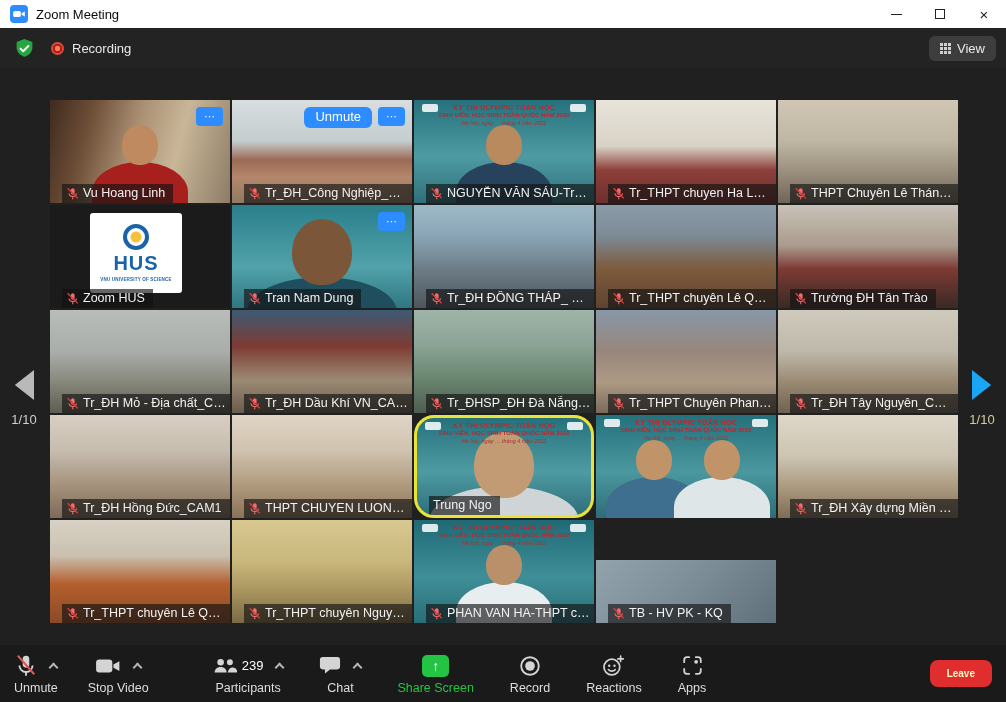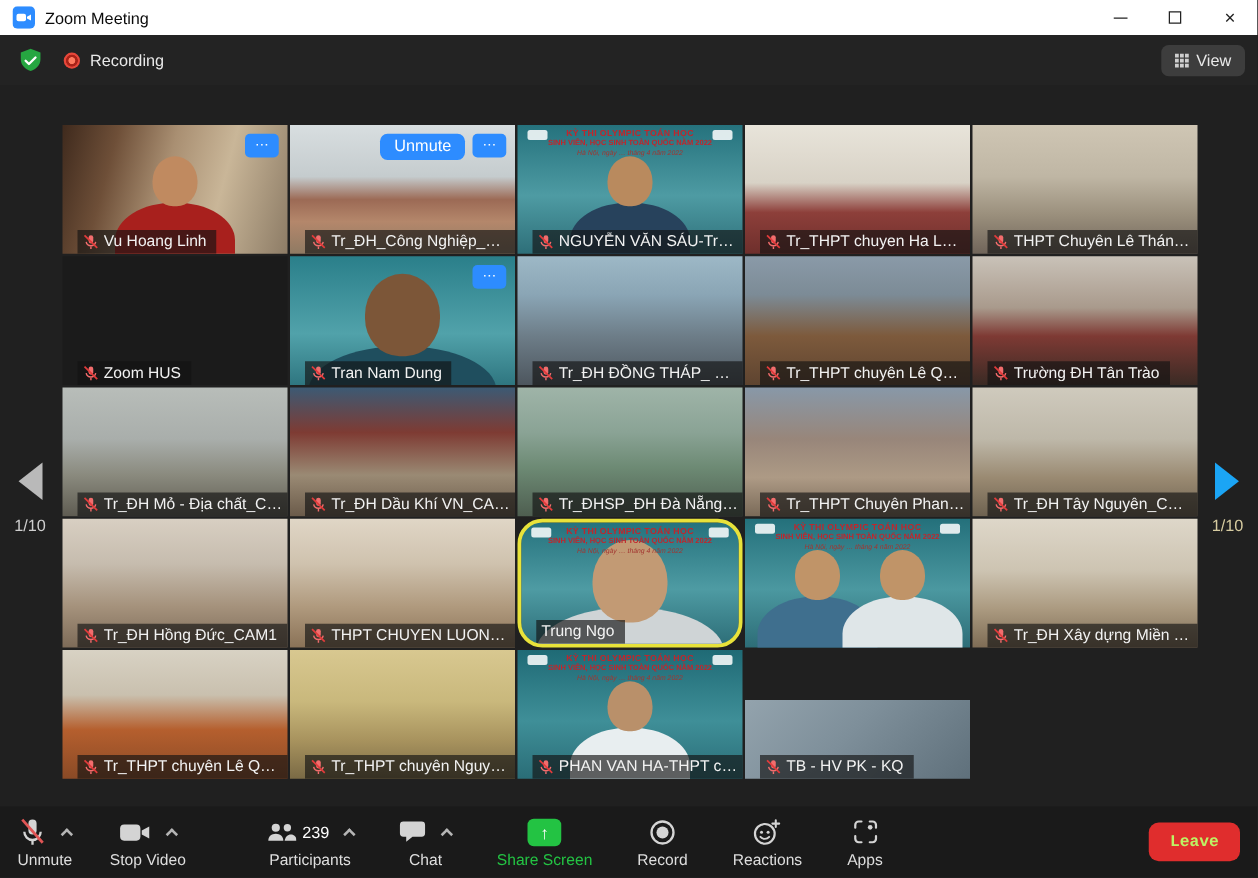--- a/index.html
+++ b/index.html
@@ -101,22 +101,22 @@
   .ctrl-top { display:flex; align-items:center; height:26px; }
   .ctrl-label { font-size:12.5px; margin-top:2px; color:#dedede; }
   .chev { width:7px; height:7px; border-left:2px solid #b5b5b5; border-top:2px solid #b5b5b5;
     transform:rotate(45deg); margin-left:13px; margin-top:4px; flex:none; cursor:pointer; }
   .count { color:#fff; font-size:13px; margin-left:5px; }
   .left-group { display:flex; gap:30px; }
   .center-group { display:flex; gap:36px; margin-left:64px; align-items:center; }
   .share-ic { width:27px; height:22px; background:#23c343; border-radius:5px; color:#fff;
     display:flex; align-items:center; justify-content:center; font-size:14px; font-weight:bold; }
   .share-label { color:#23c343; }
-  .leave-btn { margin-left:auto; background:#e02d2d; color:#bef264; border:none; border-radius:8px;
-    font-size:13px; font-weight:bold; padding:8px 17px; cursor:pointer; font-family:Liberation Mono, monospace; }
+  .leave-btn { margin-left:auto; background:#e02d2d; color:#fef9c3; border:none; border-radius:8px;
+    font-size:10px; font-weight:bold; padding:8px 17px; cursor:pointer; font-family:Liberation Sans, sans-serif; }
 </style>
 </head>
 <body>
 
 <div class="titlebar">
   <svg class="zoom-logo" viewBox="0 0 18 18">
     <rect width="18" height="18" rx="4" fill="#2d8cff"></rect>
     <rect x="3.2" y="6" width="7.6" height="6" rx="1.6" fill="#fff"></rect>
     <path d="M11.6 8.3 14.8 6.6v4.8L11.6 9.7z" fill="#fff"></path>
   </svg>
@@ -222,20 +222,25 @@
         <rect x="6" y="1.5" width="4.6" height="8" rx="2.3" fill="#f26d6d"></rect>
         <path d="M3.6 8a4.8 4.8 0 0 0 9.4 0" stroke="#f26d6d" stroke-width="1.4" fill="none"></path>
         <line x1="8.3" y1="12.6" x2="8.3" y2="15" stroke="#f26d6d" stroke-width="1.4"></line>
         <line x1="2" y1="1.5" x2="14.5" y2="14" stroke="#e23b3b" stroke-width="1.7"></line>
       </svg>
       <span class="pname">THPT Chuyên Lê Thánh ...</span>
     </div>
   </div>
       <div class="tile" style="background: rgb(27, 27, 27);">
 
+    <div class="hus-card">
+      <div class="hus-ring"></div>
+      <div class="hus-text">HUS</div>
+      <div class="hus-sub">VNU UNIVERSITY OF SCIENCE</div>
+    </div>
 
     <div class="name-bar">
       <svg class="mic-muted" viewBox="0 0 16 16">
         <rect x="6" y="1.5" width="4.6" height="8" rx="2.3" fill="#f26d6d"></rect>
         <path d="M3.6 8a4.8 4.8 0 0 0 9.4 0" stroke="#f26d6d" stroke-width="1.4" fill="none"></path>
         <line x1="8.3" y1="12.6" x2="8.3" y2="15" stroke="#f26d6d" stroke-width="1.4"></line>
         <line x1="2" y1="1.5" x2="14.5" y2="14" stroke="#e23b3b" stroke-width="1.7"></line>
       </svg>
       <span class="pname">Zoom HUS</span>
     </div>

